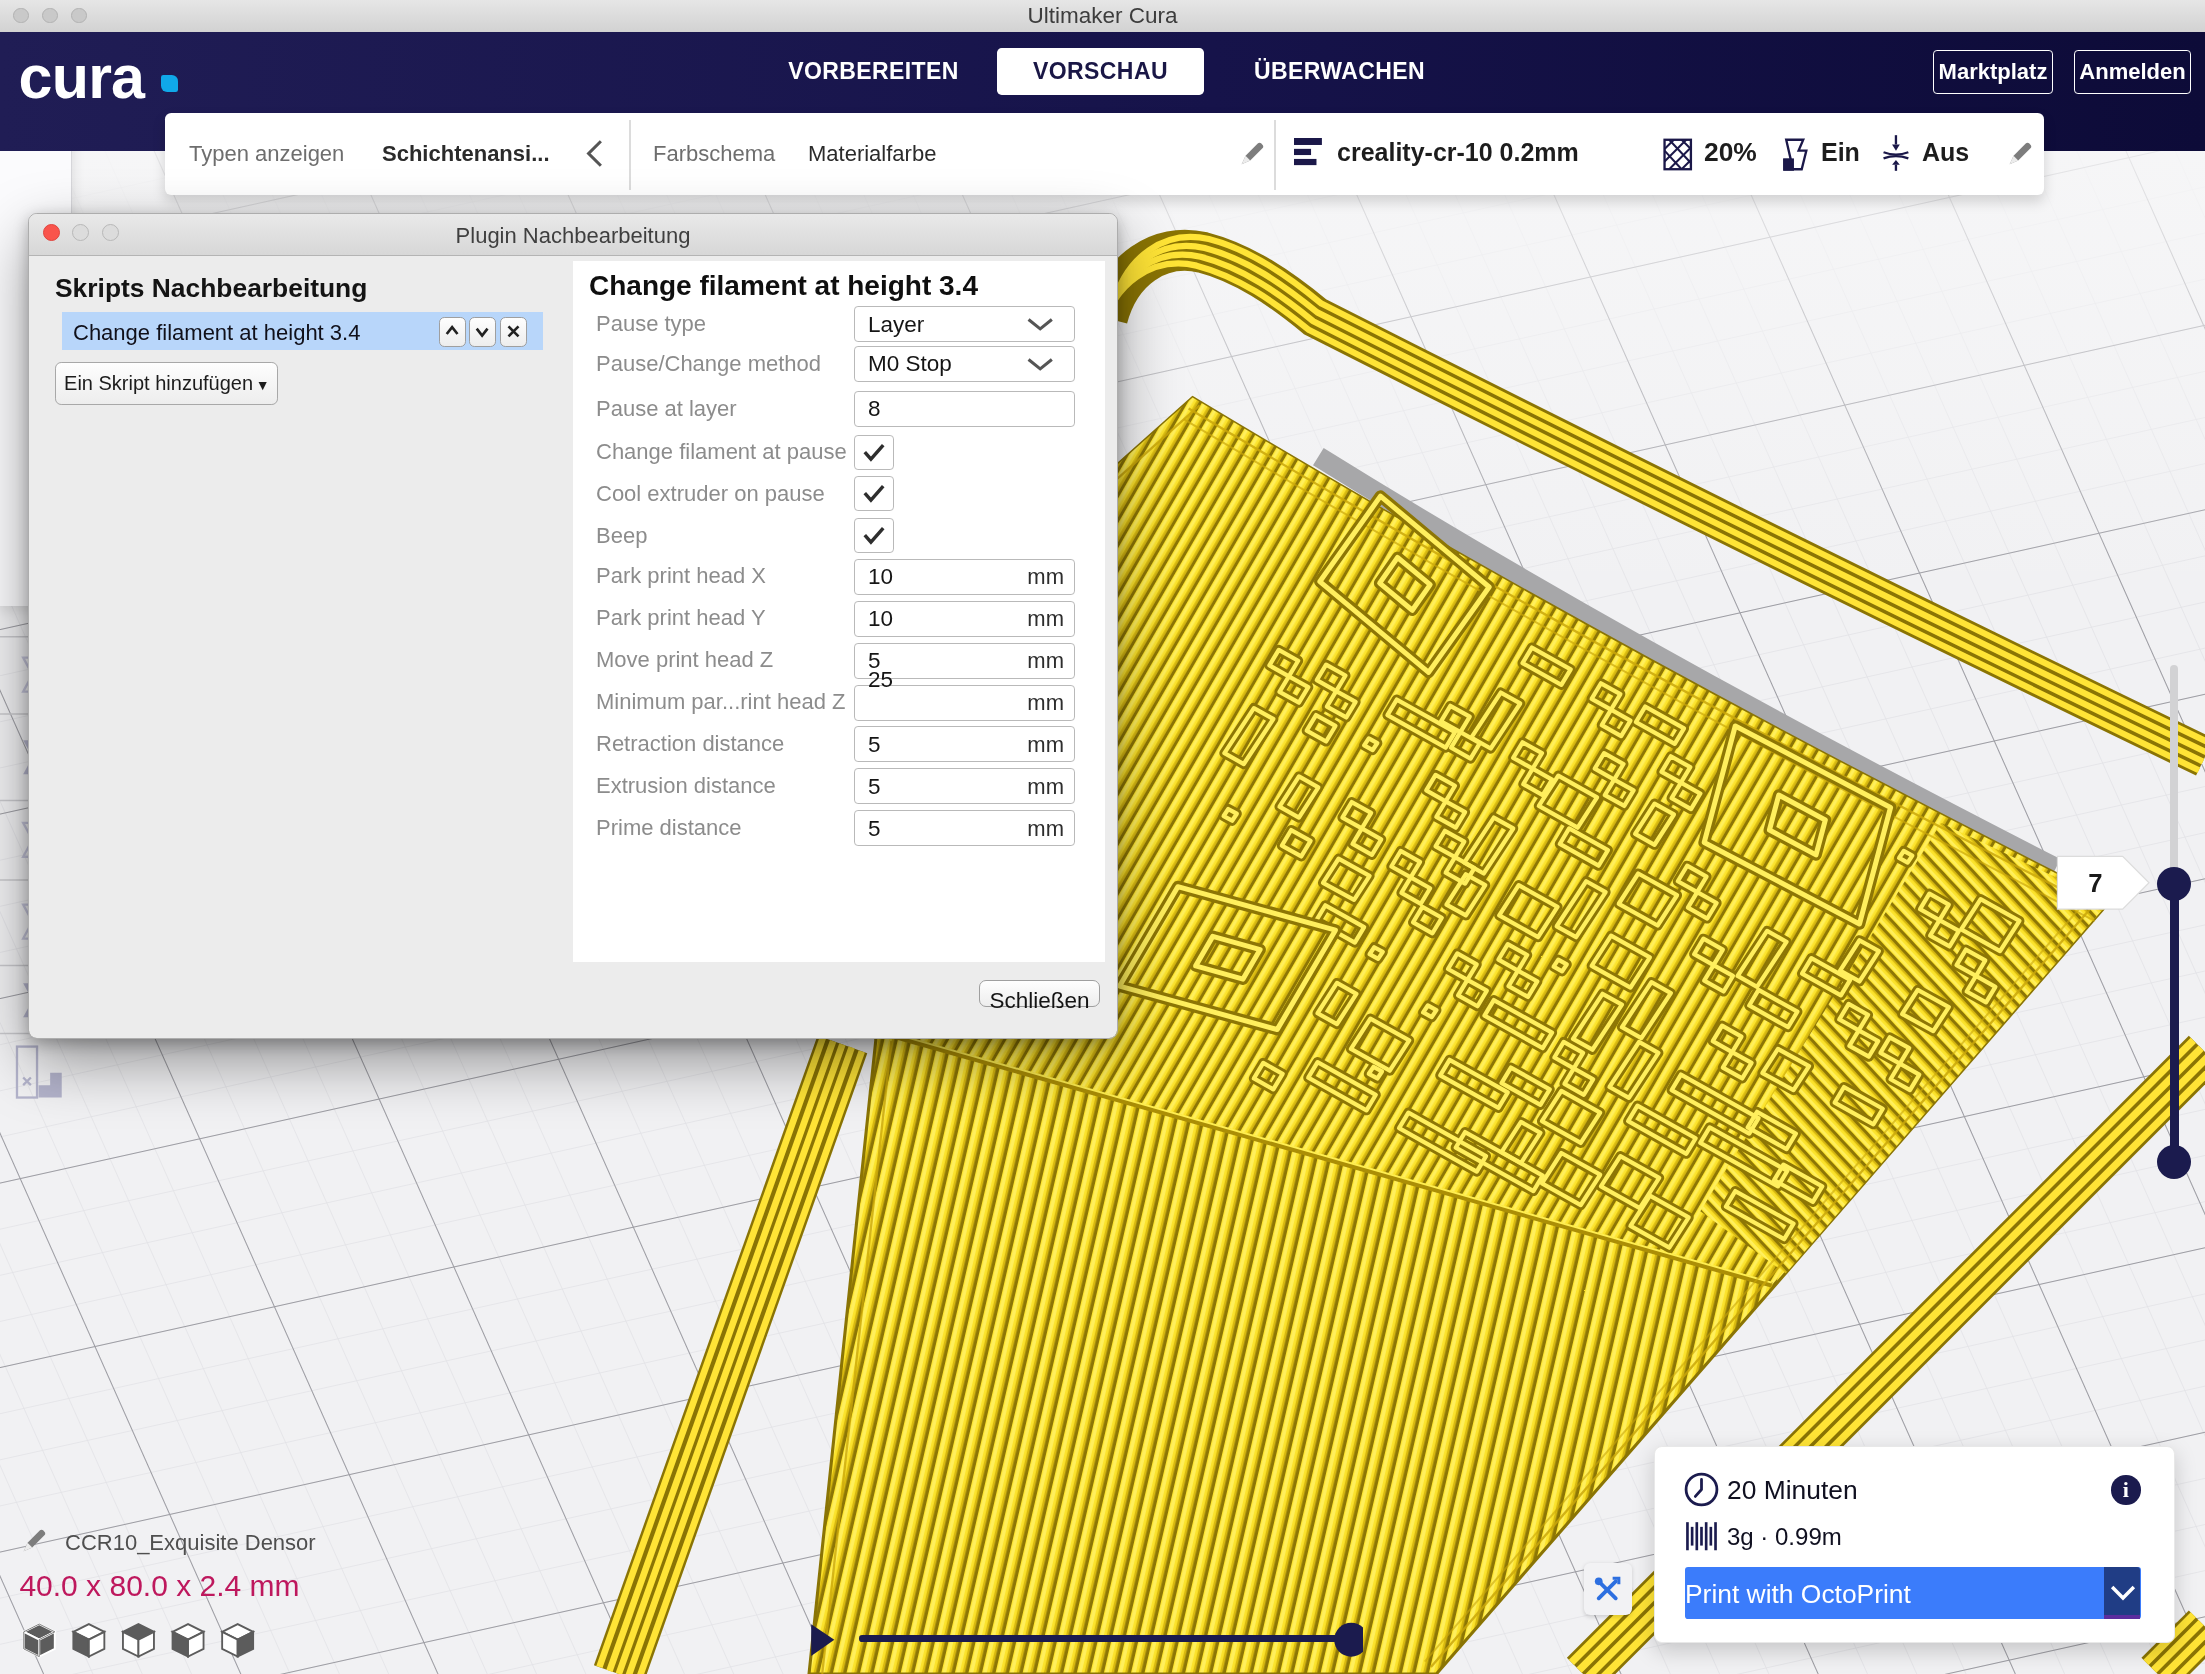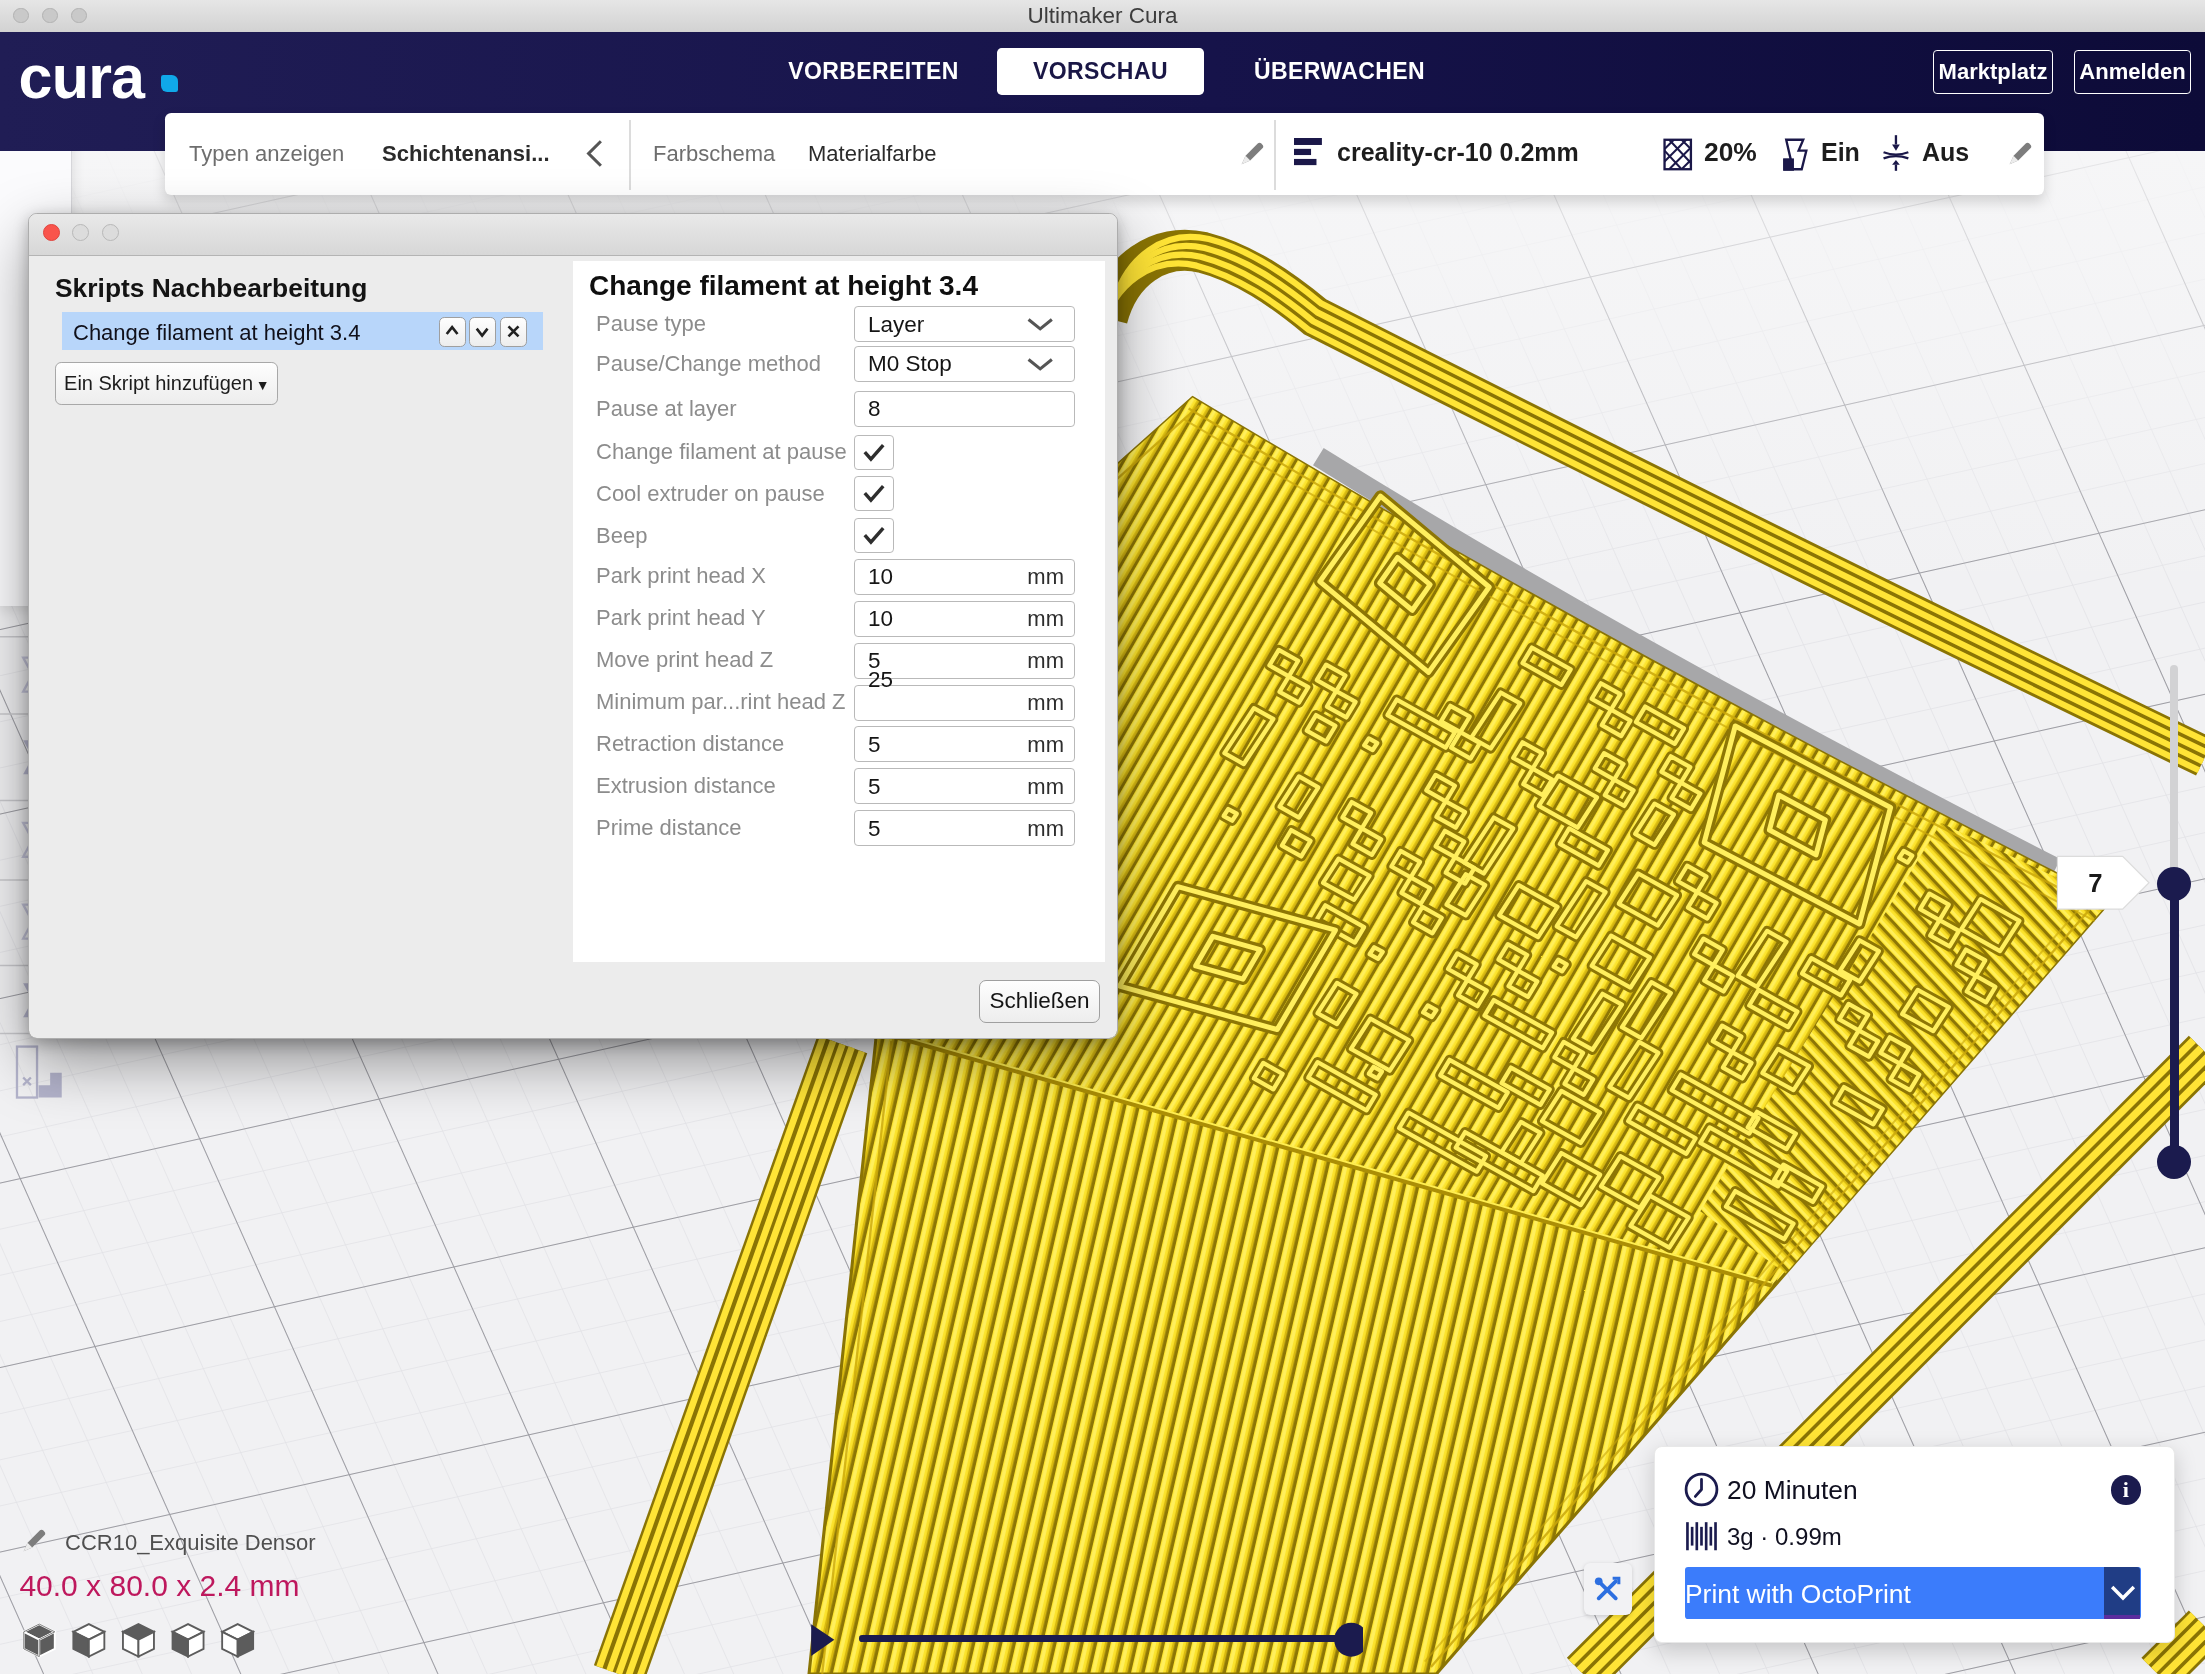--- a/index.html
+++ b/index.html
@@ -406,20 +406,21 @@
     <div class="abs" style="left:2104px;top:1615px;width:36px;height:3.9px;background:#5b2d9e"></div>
     <div class="abs" style="left:1685px;top:1579px;width:419px;text-align:left;font-size:26.4px;color:#fff">Print with OctoPrint</div>
     <svg class="abs" width="28" height="18.6" style="left:2109px;top:1584px" viewBox="0 0 36 24">
       <polyline points="4,4 18,18 32,4" fill="none" stroke="#fff" stroke-width="4.5"></polyline>
     </svg>
     <div class="abs" style="left:29px;top:214px;width:1088px;height:824px;background:#ececec;border-radius:7.8px;box-shadow:0 23px 62px rgba(0,0,0,.4),0 4.7px 15.5px rgba(0,0,0,.28);outline:0.8px solid #adadad">
       <div class="abs" style="left:0;top:0;width:1088px;height:42px;background:linear-gradient(#e9e9e9,#d7d7d7);border-radius:7.8px 7.8px 0 0;border-bottom:0.8px solid #b4b4b4;box-sizing:border-box"></div>
       <div class="abs" style="left:14px;top:10px;width:17px;height:17px;border-radius:50%;background:#f9544c;border:0.8px solid #e0443e;box-sizing:border-box"></div>
       <div class="abs" style="left:43px;top:10px;width:17px;height:17px;border-radius:50%;background:#dcdcdc;border:0.8px solid #b8b8b8;box-sizing:border-box"></div>
       <div class="abs" style="left:73px;top:10px;width:17px;height:17px;border-radius:50%;background:#dcdcdc;border:0.8px solid #b8b8b8;box-sizing:border-box"></div>
+      <div class="abs" style="left:0;top:9.3px;width:1088px;text-align:center;font-size:22px;color:#3f3f3f">Plugin Nachbearbeitung</div>
       <div class="abs" style="left:26px;top:59px;font-size:26.4px;font-weight:bold;color:#141414">Skripts Nachbearbeitung</div>
       <div class="abs" style="left:33px;top:98px;width:481px;height:38px;background:#b8d6fa"></div>
       <div class="abs" style="left:44px;top:106px;font-size:22px;color:#10101a">Change filament at height 3.4</div>
       <div class="abs" style="left:410px;top:103px;width:27px;height:29.5px;background:linear-gradient(#fefefe,#ededed);border:1.6px solid #9f9f9f;border-radius:5.4px;box-sizing:border-box"></div>
       <div class="abs" style="left:440px;top:103px;width:27px;height:29.5px;background:linear-gradient(#fefefe,#ededed);border:1.6px solid #9f9f9f;border-radius:5.4px;box-sizing:border-box"></div>
       <div class="abs" style="left:471px;top:103px;width:27px;height:29.5px;background:linear-gradient(#fefefe,#ededed);border:1.6px solid #9f9f9f;border-radius:5.4px;box-sizing:border-box"></div>
       <svg class="abs" width="27" height="29.5" style="left:410px;top:103px" viewBox="0 0 35 38">
         <polyline points="10,22 17,13 24,22" fill="none" stroke="#222" stroke-width="3.4"></polyline>
       </svg>
       <svg class="abs" width="27" height="29.5" style="left:440px;top:103px" viewBox="0 0 35 38">
@@ -482,15 +483,15 @@
       <div class="abs" style="left:839px;top:518px;font-size:22.5px;color:#151515">5</div>
       <div class="abs" style="left:825px;top:518px;width:210px;text-align:right;font-size:22px;color:#2e2e2e">mm</div>
       <div class="abs" style="left:567px;top:559px;font-size:22px;color:#8c8c8c">Extrusion distance</div>
       <div class="abs" style="left:825px;top:554px;width:221px;height:36px;background:#fff;border:1.6px solid #b9b9b9;border-radius:3.9px;box-sizing:border-box"></div>
       <div class="abs" style="left:839px;top:560px;font-size:22.5px;color:#151515">5</div>
       <div class="abs" style="left:825px;top:560px;width:210px;text-align:right;font-size:22px;color:#2e2e2e">mm</div>
       <div class="abs" style="left:567px;top:601px;font-size:22px;color:#8c8c8c">Prime distance</div>
       <div class="abs" style="left:825px;top:596px;width:221px;height:36px;background:#fff;border:1.6px solid #b9b9b9;border-radius:3.9px;box-sizing:border-box"></div>
       <div class="abs" style="left:839px;top:602px;font-size:22.5px;color:#151515">5</div>
       <div class="abs" style="left:825px;top:602px;width:210px;text-align:right;font-size:22px;color:#2e2e2e">mm</div>
-      <div class="abs" style="left:950px;top:766px;width:121px;height:43px;background:linear-gradient(#fefefe,#ededed);border:1.6px solid #9f9f9f;border-radius:5.4px;box-sizing:border-box;border-radius:7px;font-size:22.5px;color:#141414;line-height:40px;text-align:center">Schließen</div>
+      <div class="abs" style="left:950px;top:766px;width:121px;height:27px;background:linear-gradient(#fefefe,#ededed);border:1.6px solid #9f9f9f;border-radius:5.4px;box-sizing:border-box;border-radius:7px;font-size:22.5px;color:#141414;line-height:40px;text-align:center">Schließen</div>
     </div>
   </div>
 
 </body></html>

